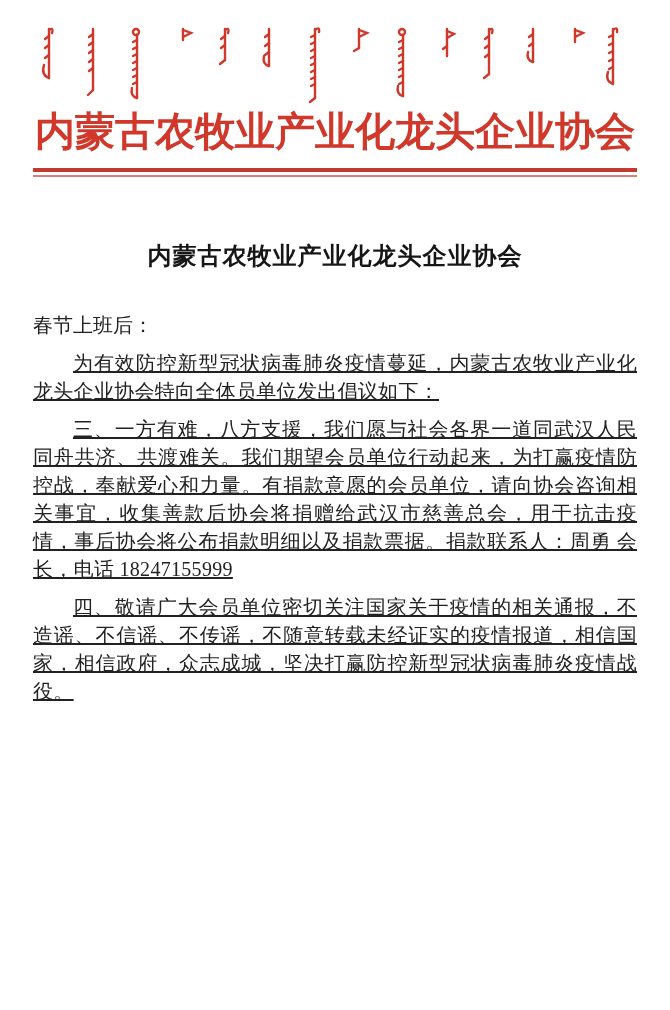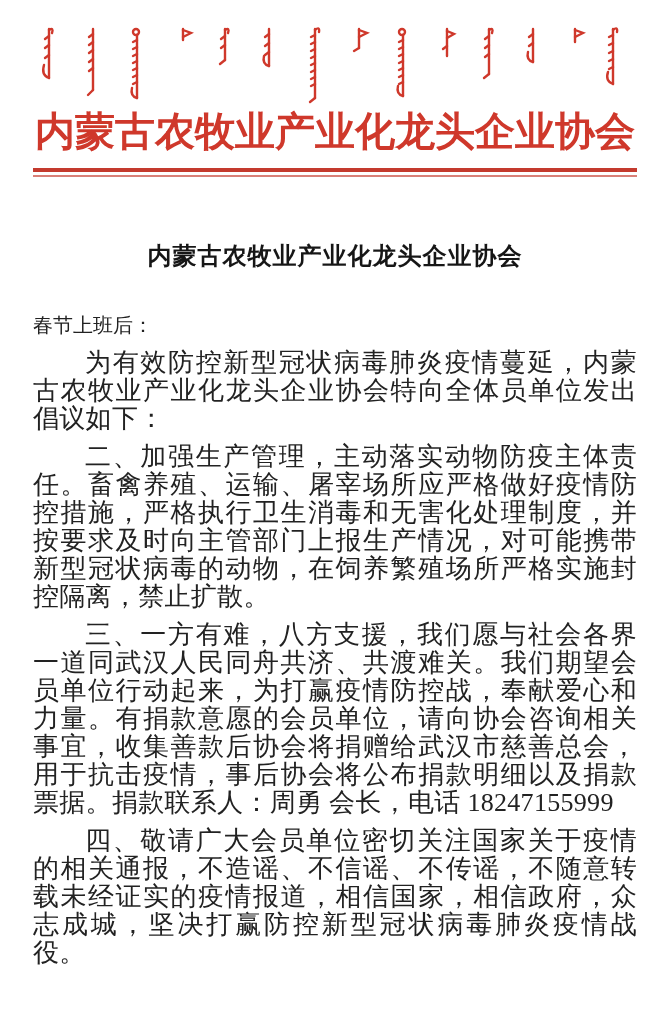--- a/index.html
+++ b/index.html
@@ -41,26 +41,27 @@
     letter-spacing: 1px;
   }
   .salutation {
     margin: 32px 0 0 0;
     font-size: 20px;
     line-height: 28px;
     color: #222222;
   }
   .para {
     margin: 10px 0 0 0;
-    font-size: 26px;
+    font-size: 20px;
     line-height: 28px;
     color: #222222;
     text-align: justify;
     text-indent: 2em;
     letter-spacing: 0.3px;
+    text-decoration: underline;
   }
   p { padding: 0; }
 </style>
 </head>
 <body>
 
 <div class="page">
 
   <header>
 
@@ -155,20 +156,19 @@
   <main>
     <h1 class="doc-title">
       <div>内蒙古农牧业产业化龙头企业协会</div>
     </h1>
 
     <p class="salutation">春节上班后：</p>
 
     <p class="para">为有效防控新型冠状病毒肺炎疫情蔓延，内蒙古农牧业产业化龙头企业协会特向全体员单位发出倡议如下：</p>
 
 
-    <p class="para">二、加强生产管理，主动落实动物防疫主体责任。畜禽养殖、运输、屠宰场所应严格做好疫情防控措施，严格执行卫生消毒和无害化处理制度，并按要求及时向主管部门上报生产情况，对可能携带新型冠状病毒的动物，在饲养繁殖场所严格实施封控隔离，禁止扩散。</p>
 
     <p class="para">三、一方有难，八方支援，我们愿与社会各界一道同武汉人民同舟共济、共渡难关。我们期望会员单位行动起来，为打赢疫情防控战，奉献爱心和力量。有捐款意愿的会员单位，请向协会咨询相关事宜，收集善款后协会将捐赠给武汉市慈善总会，用于抗击疫情，事后协会将公布捐款明细以及捐款票据。捐款联系人：周勇  会长，电话 18247155999</p>
 
     <p class="para">四、敬请广大会员单位密切关注国家关于疫情的相关通报，不造谣、不信谣、不传谣，不随意转载未经证实的疫情报道，相信国家，相信政府，众志成城，坚决打赢防控新型冠状病毒肺炎疫情战役。</p>
   </main>
 
 </div>
 
 </body></html>

